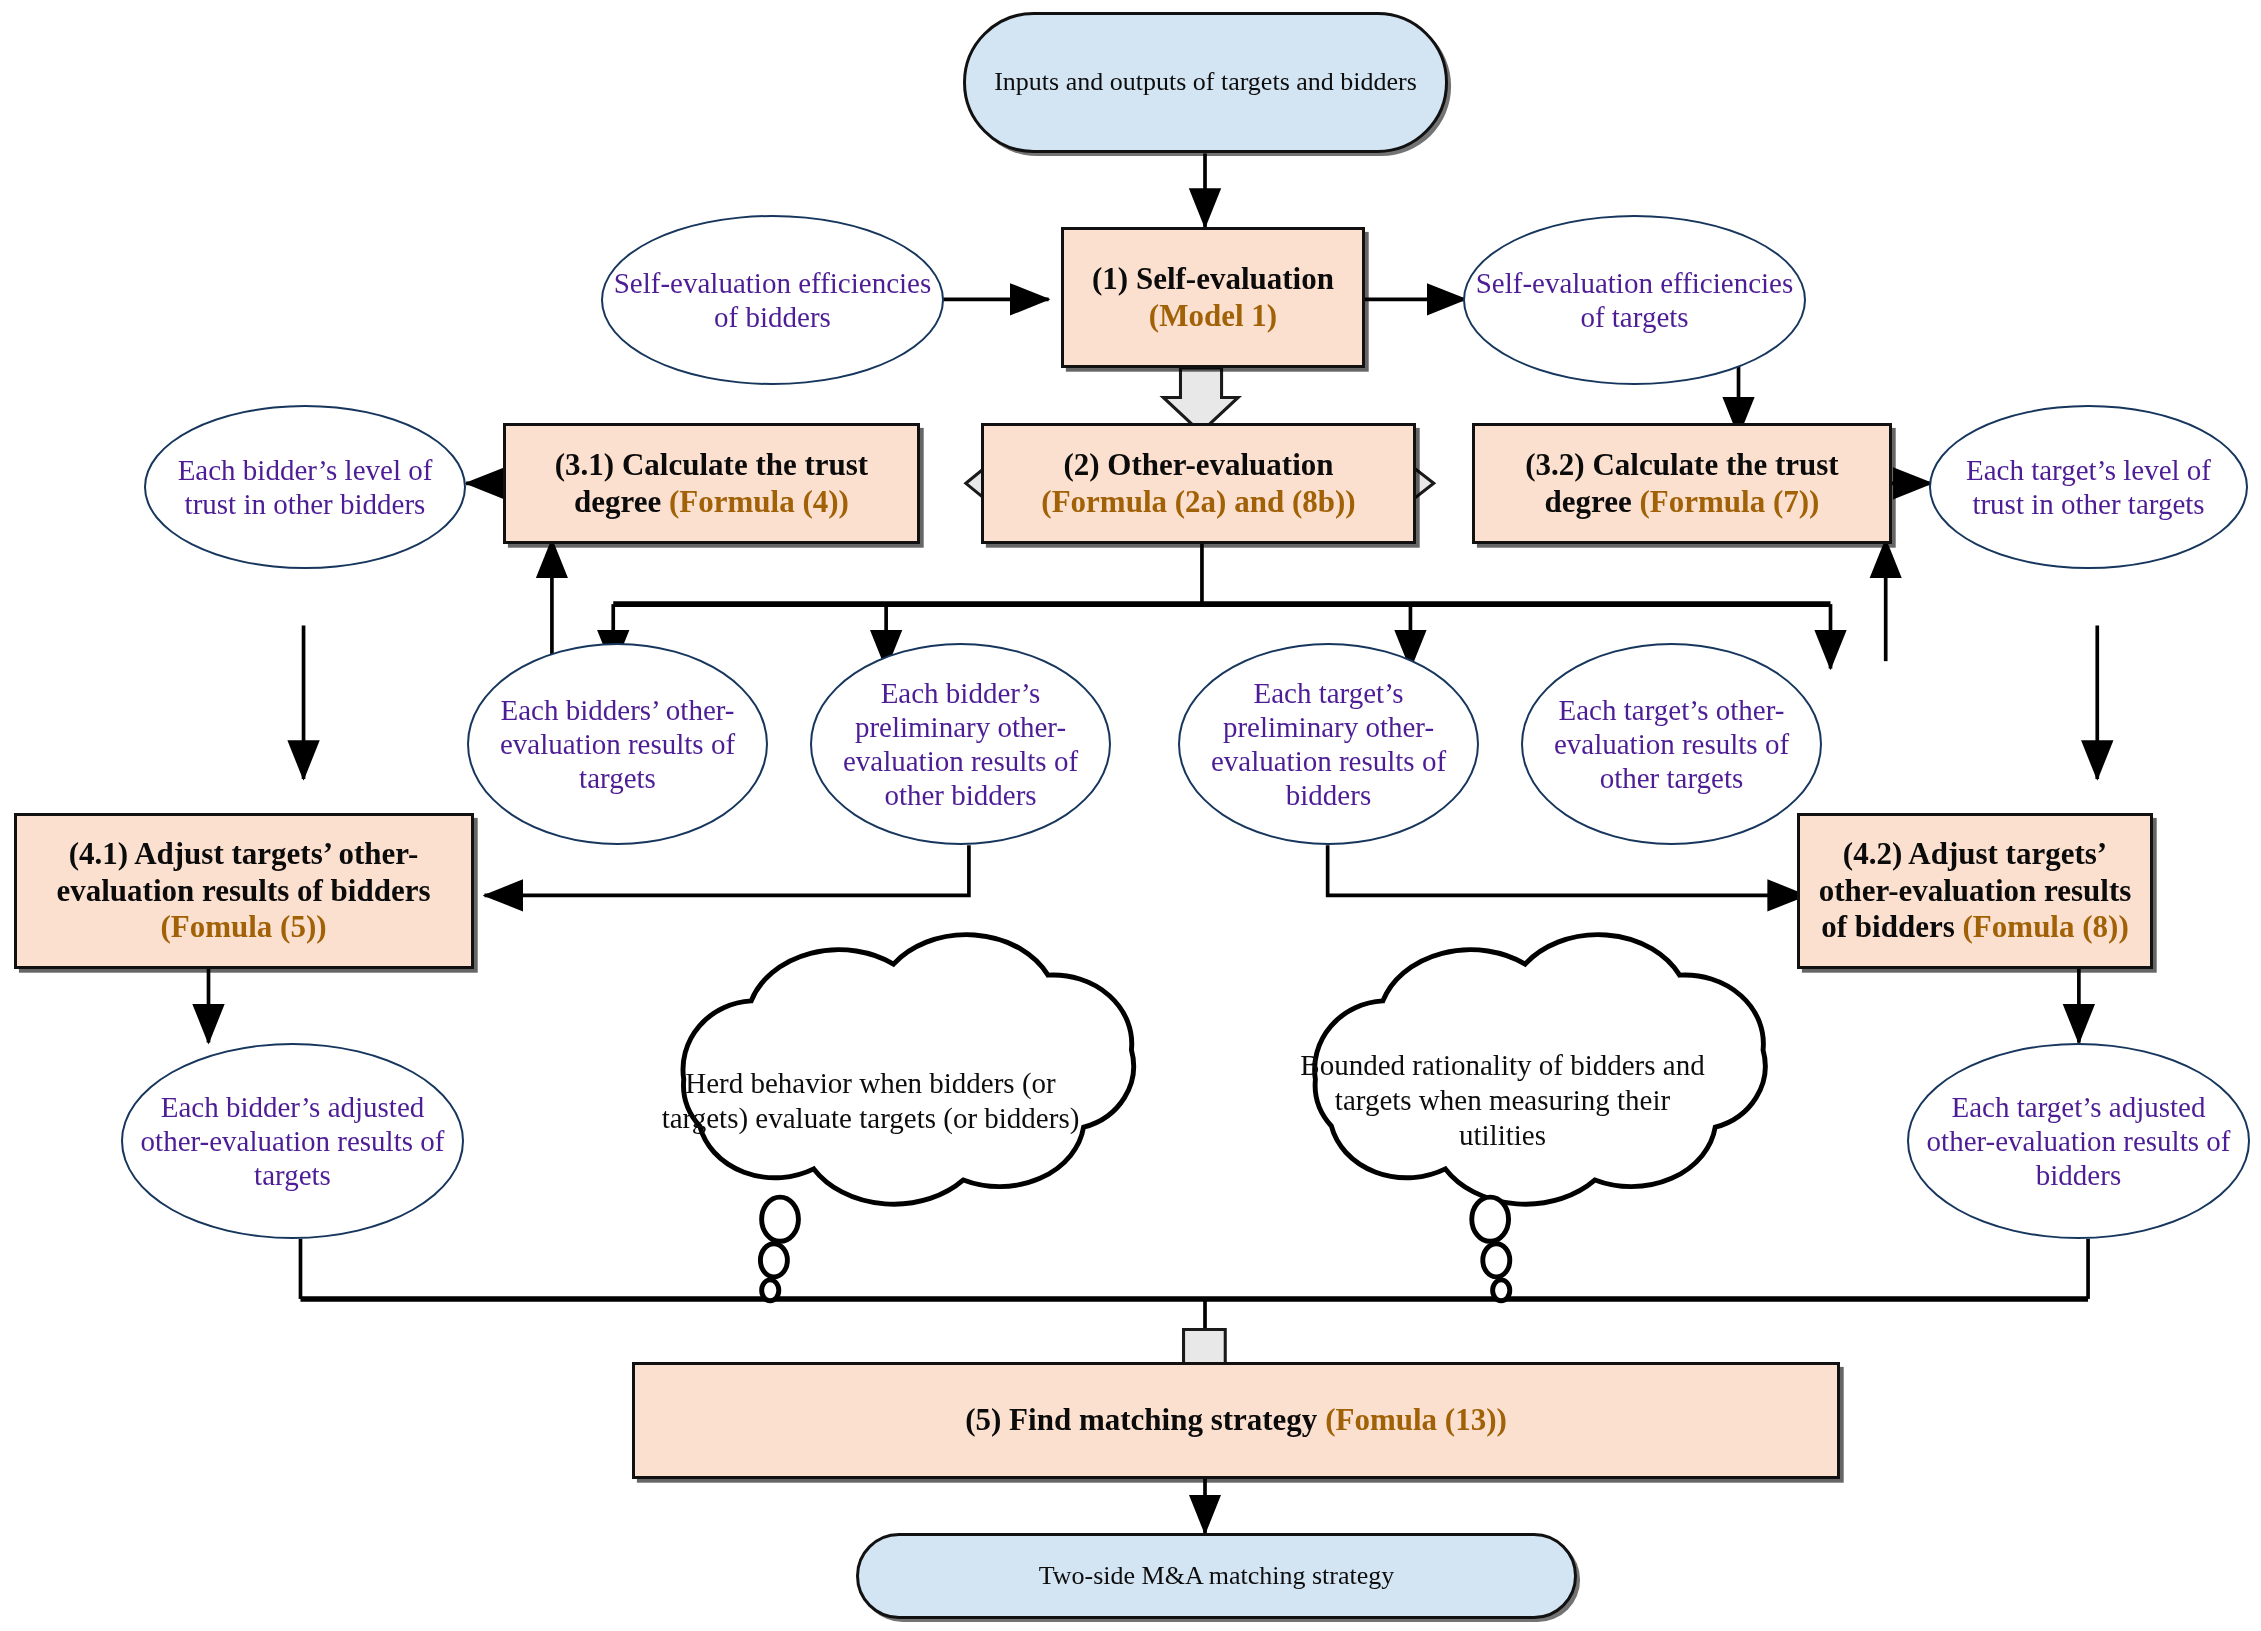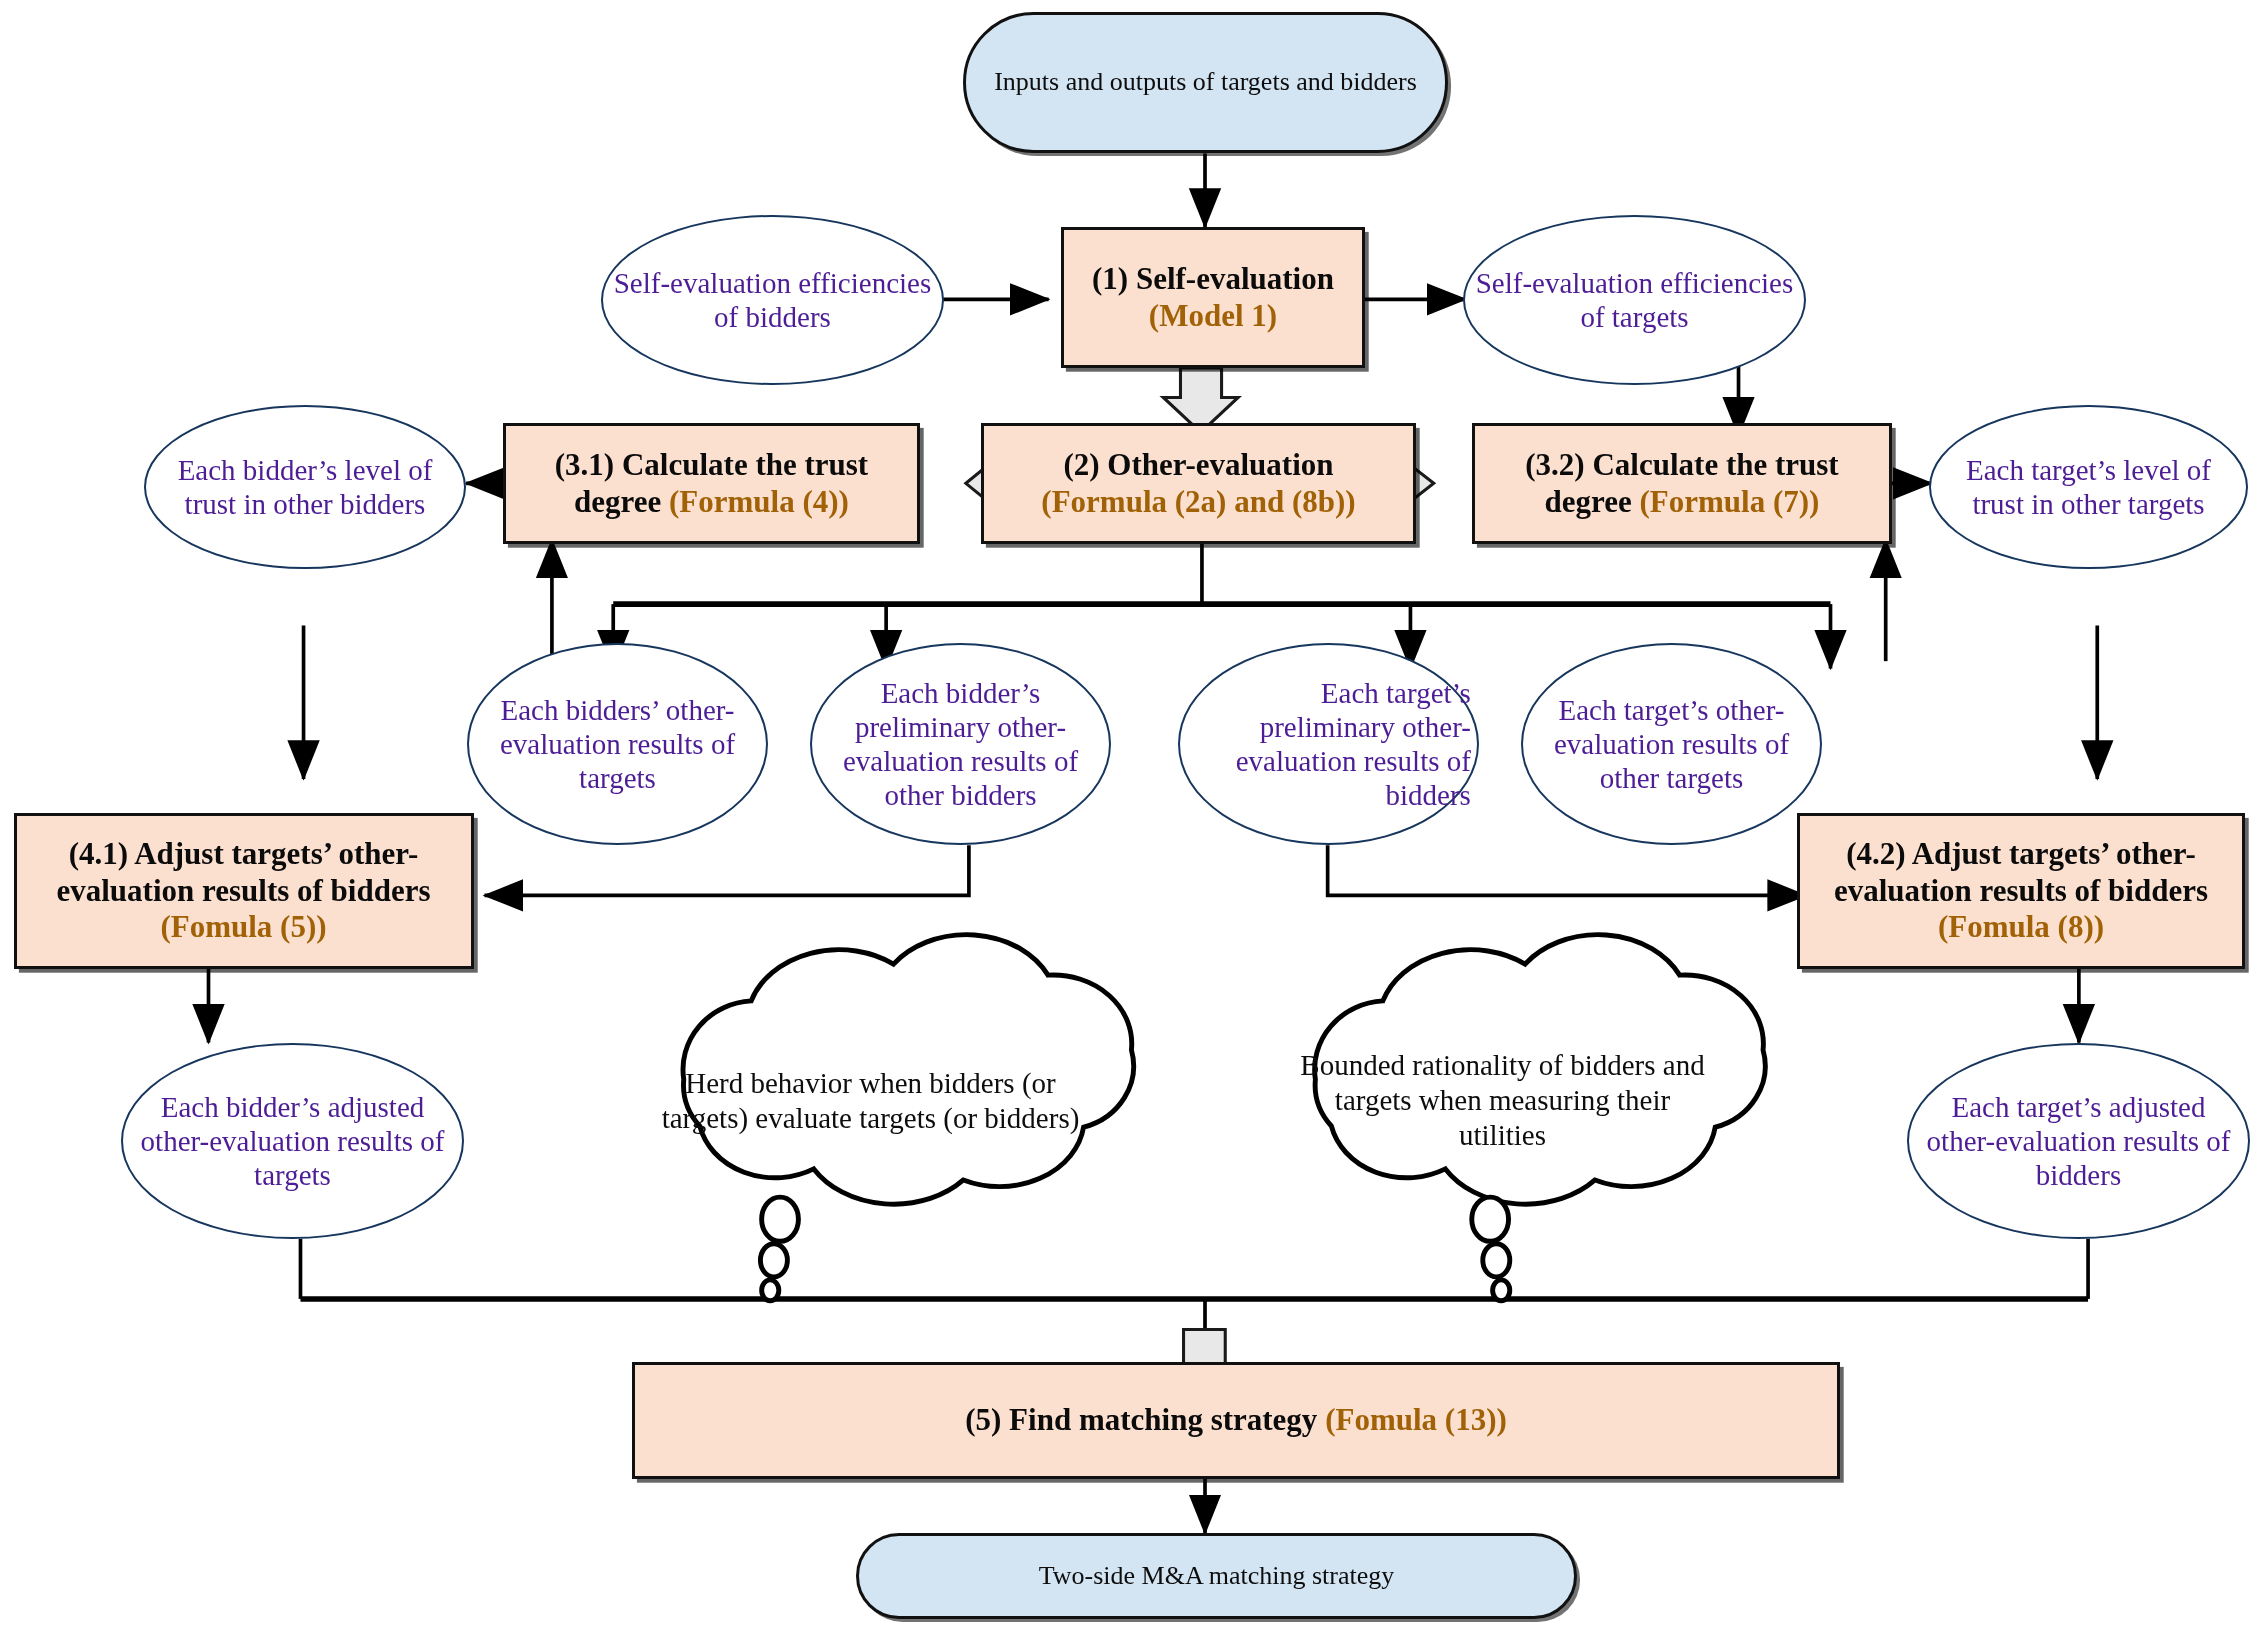--- a/index.html
+++ b/index.html
@@ -182,35 +182,35 @@
   </div>
 
   <div class="node ellipse" style="left:810px;top:643px;width:301px;height:202px;">
     <span class="txt">Each bidder’s preliminary other-evaluation results of other bidders</span>
   </div>
 
   <div class="node ellipse" style="left:467px;top:643px;width:301px;height:202px;">
     <span class="txt">Each bidders’ other-evaluation results of targets</span>
   </div>
 
-  <div class="node ellipse" style="left:1178px;top:643px;width:301px;height:202px;text-align:right;">
+  <div class="node ellipse" style="left:1178px;top:643px;width:301px;height:202px;">
     <span class="txt">Each target’s preliminary  other-evaluation results of bidders</span>
   </div>
 
   <div class="node ellipse" style="left:1521px;top:643px;width:301px;height:202px;">
     <span class="txt">Each target’s other-evaluation results of other targets</span>
   </div>
 
   <div class="node proc" style="left:13.5px;top:813px;width:460px;height:156px;">
     <span class="txt">
       <span>(4.1) Adjust targets’ other-evaluation results of bidders </span><span class="blue">(Fomula (5))</span>
     </span>
   </div>
 
-  <div class="node proc" style="left:1797px;top:813px;width:448px;height:156px;justify-content:center;">
+  <div class="node proc" style="left:1797px;top:813px;width:356px;height:156px;justify-content:center;">
     <span class="txt">
       <span>(4.2) Adjust targets’ other-evaluation results of bidders </span><span class="blue">(Fomula (8))</span>
     </span>
   </div>
 
   <div class="node ellipse" style="left:121px;top:1043px;width:343px;height:196px;">
     <span class="txt">Each bidder’s adjusted  other-evaluation results of targets</span>
   </div>
 
   <div class="node ellipse" style="left:1907px;top:1043px;width:343px;height:196px;">

